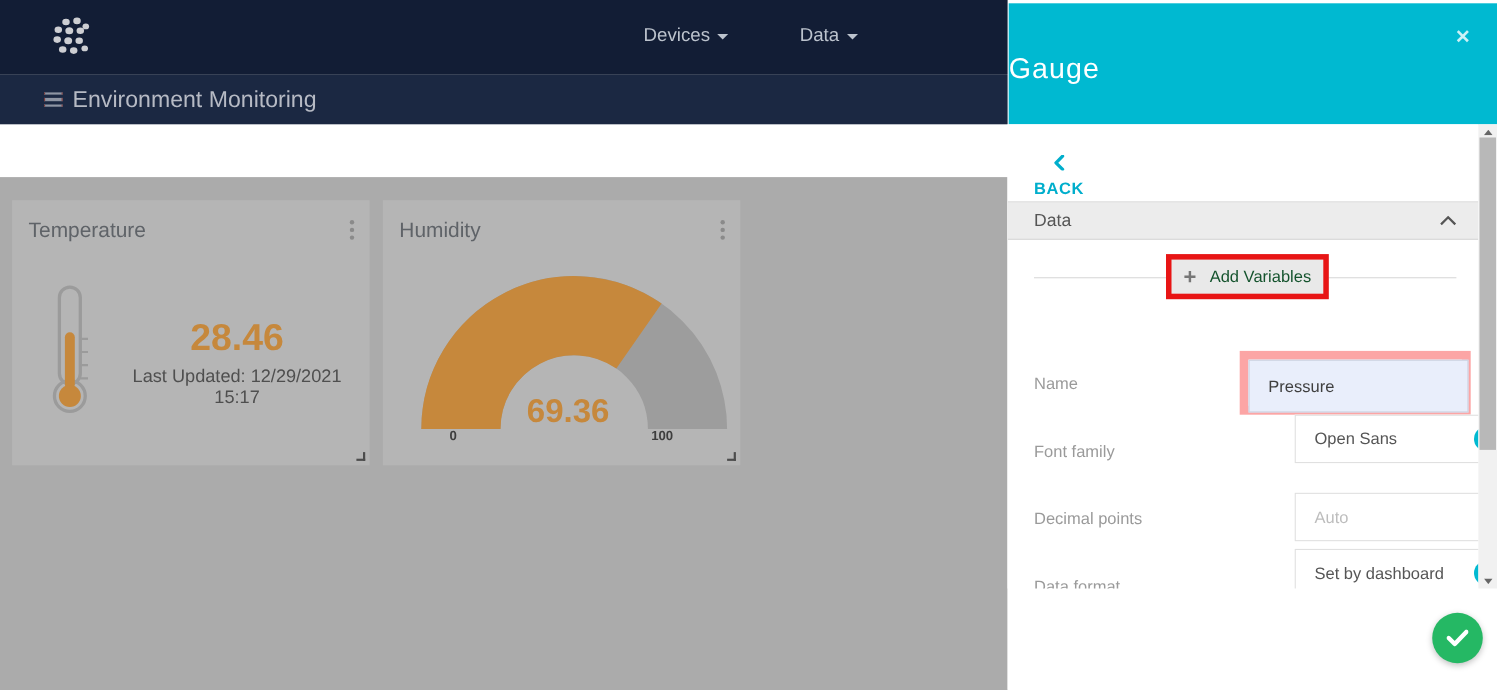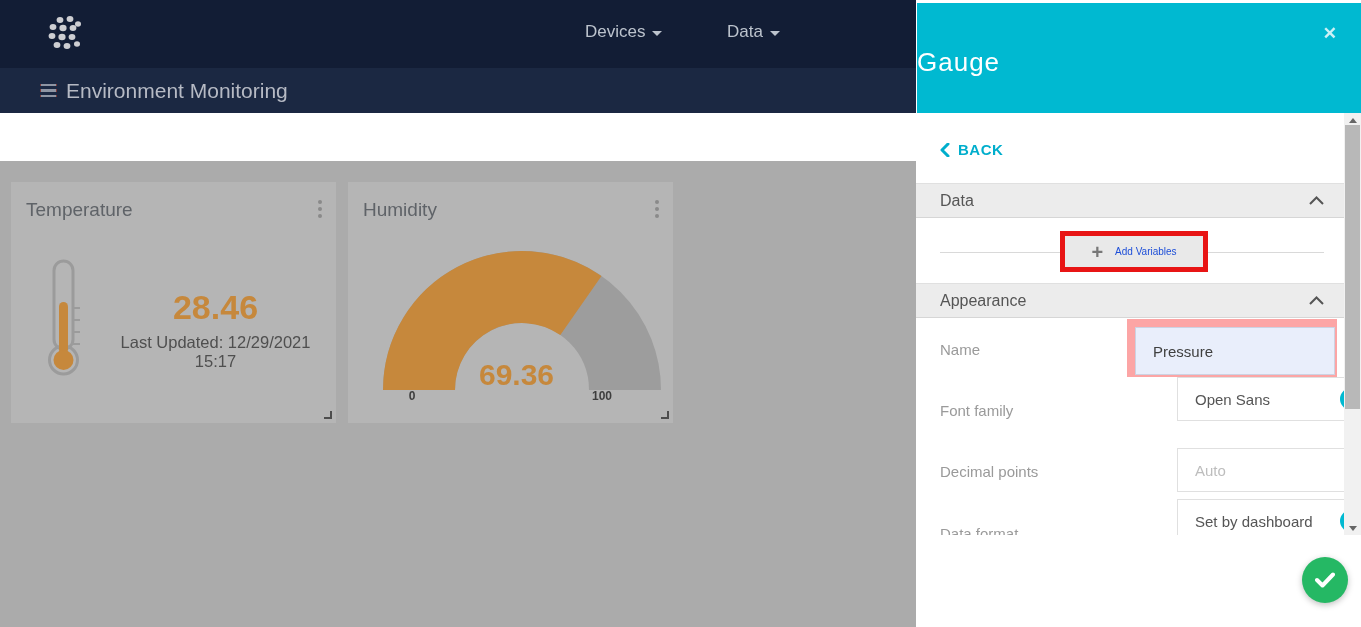--- a/index.html
+++ b/index.html
@@ -40,31 +40,31 @@
   .gauge-min { position:absolute; left:52px; top:207px; width:24px; text-align:center; color:#3e3e3e; font-size:12px; font-weight:bold; }
   .gauge-max { position:absolute; left:236px; top:207px; width:36px; text-align:center; color:#3e3e3e; font-size:12px; font-weight:bold; }
 
   
   .panel { position:absolute; left:916px; top:0; width:445px; height:627px; background:#ffffff; z-index:2; }
   .panel-header { position:absolute; left:1px; top:3px; right:0; height:110px; background:#00b9d1; }
   .panel-title { position:absolute; left:0; right:0; top:44px; text-align:left; color:#ffffff; font-size:26px; font-weight:300; letter-spacing:1px; }
   .panel-close { position:absolute; right:24px; top:20px; cursor:pointer; color:rgba(255,255,255,0.8); font-size:17px; font-weight:bold; }
 
   .scroll-area { position:absolute; left:0; top:113px; width:428px; height:422px; overflow:hidden; background:#fff; }
-  .back-link { position:absolute; left:24px; top:28px; display:flex; align-items:center; gap:8px; color:#00aecc; font-size:15px; font-weight:600; letter-spacing:0.5px; cursor:pointer; }
+  .back-link { position:absolute; left:24px; top:28px; display:flex; align-items:center; gap:8px; color:#00aecc; font-size:15px; font-weight:600; letter-spacing:0.5px; cursor:pointer;flex-direction:column; }
 
   .section-header { position:absolute; left:0; width:428px; height:35px; background:#ececec; border-top:1px solid #e0e0e0; border-bottom:1px solid #d6d6d6; display:flex; align-items:center; justify-content:space-between; padding:0 20px 0 24px; cursor:pointer; }
   .section-header .label { color:#555; font-size:16px; }
   .sec-data { top:70px; }
   .sec-appearance { top:170px; }
 
   .add-line { position:absolute; left:24px; right:20px; top:139px; border-top:1px solid #d9d9d9; }
   .add-redbox { position:absolute; left:144px; top:118px; width:148px; height:41px; border:5px solid #e81515; background:#e9e9e9; display:flex; align-items:center; justify-content:center; gap:12px; cursor:pointer; }
   .add-plus { color:#777; font-size:20px; font-weight:bold; line-height:1; }
-  .add-label { color:#1d4ed8; font-size:10px; }
+  .add-label { color:#14532d; font-size:15px; }
 
   .form-label { position:absolute; left:24px; color:#9a9a9a; font-size:15px; }
   .ctrl { position:absolute; left:217px; width:198px; height:44px; border:1px solid #e0e0e0; background:#fff; display:flex; align-items:center; padding:0 12px 0 17px; font-size:15px; color:#555; cursor:pointer;margin-left:44px; }
   .name-redbox { position:absolute; left:211px; top:206px; width:210px; height:58px; border:8px solid #fca5a5; }
   .name-input { position:absolute; left:0; top:0; width:200px; height:48px; background:#e9eefb; border:1px solid #ccd2e2; color:#3f3f3f; font-size:15px; display:flex; align-items:center; padding-left:17px; cursor:text; }
   .chev-circle { margin-left:auto; width:22px; height:22px; border-radius:50%; background:#00b9d1; display:flex; align-items:center; justify-content:center; flex:none; }
   .placeholder { color:#bdbdbd; }
 
   
   .pscroll { position:absolute; right:0; top:113px; width:17px; height:422px; background:#f1f1f1; }
@@ -181,26 +181,20 @@
         <polyline points="1,8 7.5,1.5 14,8" fill="none" stroke="#555" stroke-width="2"></polyline>
       </svg>
     </div>
 
     <div class="add-line"></div>
     <div class="add-redbox">
       <span class="add-plus">+</span>
       <span class="add-label">Add Variables</span>
     </div>
 
-    <div class="section-header sec-appearance">
-      <span class="label">Appearance</span>
-      <svg width="15" height="9" viewBox="0 0 15 9">
-        <polyline points="1,8 7.5,1.5 14,8" fill="none" stroke="#555" stroke-width="2"></polyline>
-      </svg>
-    </div>
 
     <div class="form-label" style="top:228px;">Name</div>
     <div class="name-redbox">
       <div class="name-input">Pressure</div>
     </div>
 
     <div class="form-label" style="top:289px;">Font family</div>
     <div class="ctrl" style="top:264px;">
       <span>Open Sans</span>
       <span class="chev-circle">

